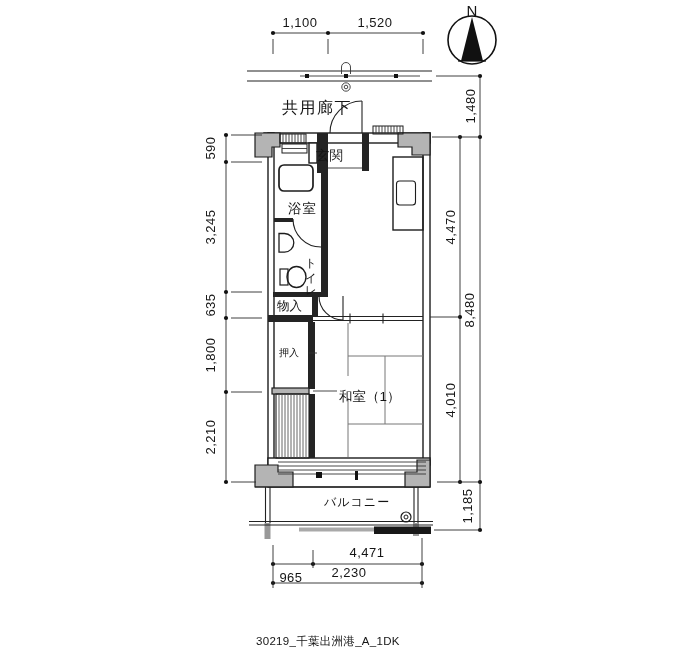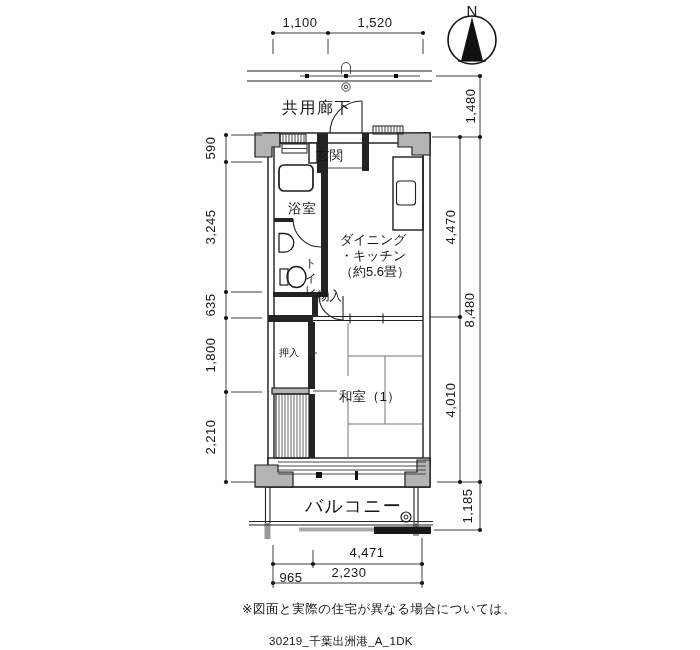--- a/index.html
+++ b/index.html
@@ -6,21 +6,21 @@
   #stage{position:relative;width:700px;height:650px;background:#fff;overflow:hidden;
          font-family:"Liberation Sans","DejaVu Sans",sans-serif;color:#111;}
   #plan-svg{position:absolute;left:0;top:0;}
   .lbl{position:absolute;white-space:nowrap;color:#151515;}
   .dim{width:60px;height:16px;text-align:center;font-size:13px;letter-spacing:.5px;}
   .rot{transform:rotate(-90deg);transform-origin:center;}
   .room{font-size:13.5px;}
   .vert{writing-mode:vertical-rl;text-orientation:upright;font-size:11.5px;letter-spacing:1px;}
   .dkblock div{font-size:13px;line-height:16px;}
   .note{font-size:12.5px;letter-spacing:.5px;}
-  .code{font-size:11.5px;letter-spacing:.3px;margin-left:13px;}
+  .code{font-size:11.5px;letter-spacing:.3px;}
   .north{font-size:15px;width:18px;text-align:center;}
   svg .ln{stroke:#222;stroke-width:1.1;fill:none;}
   svg .thin{stroke:#333;stroke-width:.9;fill:none;}
   svg .wall{stroke:#1d1d1d;stroke-width:1.4;fill:#fff;}
   svg .pier{stroke:#1d1d1d;stroke-width:1.2;fill:#b4b4b4;}
   svg .blk{fill:#242424;stroke:none;}
   svg .fix{stroke:#1d1d1d;fill:none;}
   svg .dimln{stroke:#2b2b2b;stroke-width:.9;fill:none;}
   svg .dot{fill:#111;stroke:none;}
   svg .tat{stroke:#777;stroke-width:1;fill:none;}
@@ -253,27 +253,21 @@
   <div class="lbl dim rot" style="left:438px;top:498px;">1,185</div>
 
   <div class="lbl dim" style="left:261px;top:545px;margin-top:25px;">965</div>
   <div class="lbl dim" style="left:337px;top:545px;">4,471</div>
   <div class="lbl dim" style="left:319px;top:565px;">2,230</div>
 
   <div class="lbl room" style="left:282px;top:98px;font-size:16px;letter-spacing:1.5px;">共用廊下</div>
   <div class="lbl room" style="left:316px;top:147px;">玄関</div>
   <div class="lbl room" style="left:288px;top:200px;letter-spacing:1px;">浴室</div>
   <div class="lbl vert" style="left:303px;top:250px;">トイレ</div>
-  <div class="lbl room" style="left:277px;top:288px;font-size:12.5px;margin-left:40px;">物入</div>
+  <div class="lbl room" style="left:277px;top:298px;font-size:12.5px;">物入</div>
   <div class="lbl room" style="left:279px;top:346px;font-size:10px;">押入</div>
 
-  <div class="lbl dkblock" style="left:340px;top:232px;">
-    <div>ダイニング</div>
-    <div>・キッチン</div>
-    <div>（約5.6畳）</div>
-  </div>
 
   <div class="lbl room" style="left:339px;top:388px;">和室（1）</div>
-  <div class="lbl room" style="left:305px;top:494px;font-size:18px;letter-spacing:1px;">バルコニー</div>
-
-  <div class="lbl note" style="left:242px;top:601px;">※図面と実際の住宅が異なる場合については、</div>
+  <div class="lbl room" style="left:324px;top:494px;font-size:12px;letter-spacing:1px;">バルコニー</div>
+
   <div class="lbl code" style="left:256px;top:634px;">30219_千葉出洲港_A_1DK</div>
 </div>
 
 </body></html>

